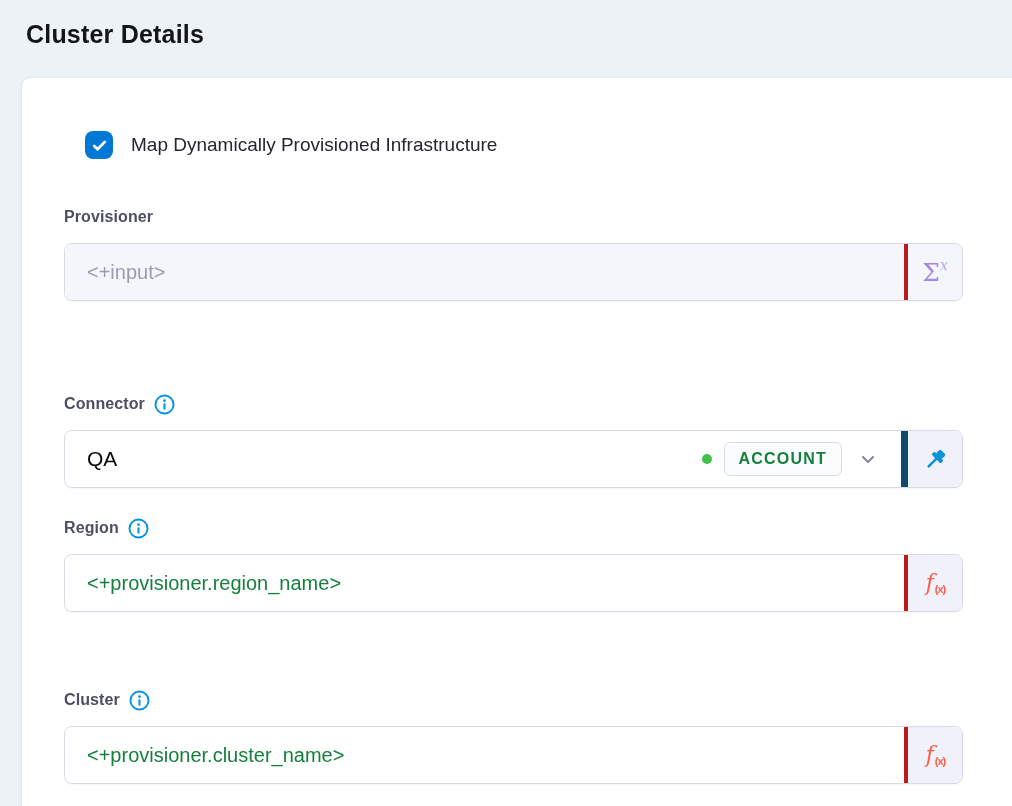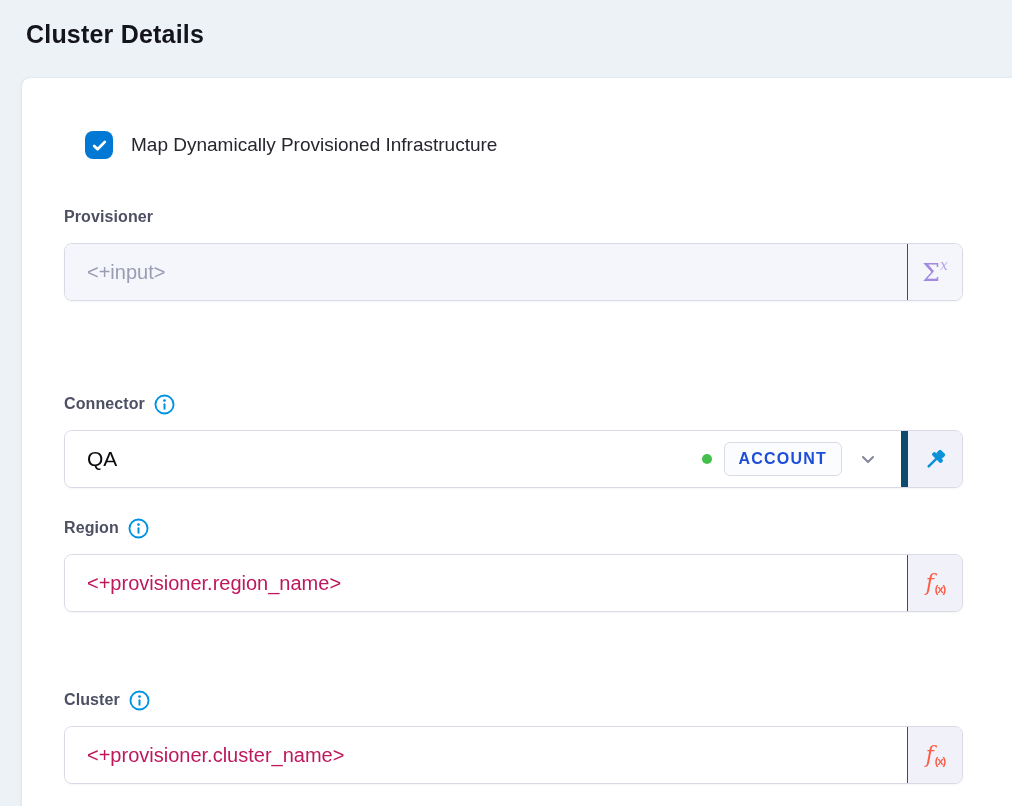--- a/index.html
+++ b/index.html
@@ -42,25 +42,25 @@
   .info-btn { display:flex; align-items:center; background:none; border:none; cursor:pointer; padding:0; }
 
   .input-group {
     display:flex; width:899px; height:58px;
     border:1px solid #d9dae5; border-radius:8px; overflow:hidden;
     background:#fff;
     box-shadow:0 1px 2px rgba(96,97,112,.06);
   }
   .input-group .field-part {
     flex:1 1 auto; display:flex; align-items:flex-end;
-    border-right:1px solid #b91c1c; background:#fff; min-width:0;
+    border-right:4px solid #b91c1c; background:#fff; min-width:0;
   }
   .input-group input {
     width:100%; height:100%; border:none; outline:none; background:transparent;
-    padding:0 22px; font-size:20px; color:#be185d;
+    padding:0 22px; font-size:20px; color:#15803d;
     font-family:"Liberation Sans", sans-serif;
   }
   .input-group.disabled .field-part,
   .input-group.disabled .addon { background:#f5f6fb; }
   .input-group.disabled input { color:#9a9cb2; }
 
   .addon {
     flex:0 0 54px; width:54px; display:flex; align-items:center; justify-content:center;
     background:#f0f1f9; border:none; cursor:pointer;
   }
@@ -77,21 +77,21 @@
     flex:1 1 auto; display:flex; align-items:center; justify-content:space-between;
     padding:0 20px 0 22px; cursor:pointer; background:#fff; min-width:0;
     border-right:7px solid #0c4a6e;
   }
   .select-value { font-size:21px; color:#0b0b0f; }
   .select-right { display:flex; align-items:center; }
   .status-dot { width:10px; height:10px; border-radius:50%; background:#42c04b; margin-right:12px; }
   .scope-badge {
     height:34px; line-height:32px; padding:0 14px;
     border:1px solid #d9dae5; border-radius:6px; background:#fbfcfe;
-    font-size:16px; font-weight:700; letter-spacing:1.2px; color:#1d4ed8;
+    font-size:16px; font-weight:700; letter-spacing:1.2px; color:#15803d;
   }
   .chevron-btn { background:none; border:none; cursor:pointer; display:flex; align-items:center; margin-left:13px; padding:2px; }
 </style>
 </head>
 <body>
 
 <h1 class="page-title">Cluster Details</h1>
 
 <div class="card">
   <div class="content">

